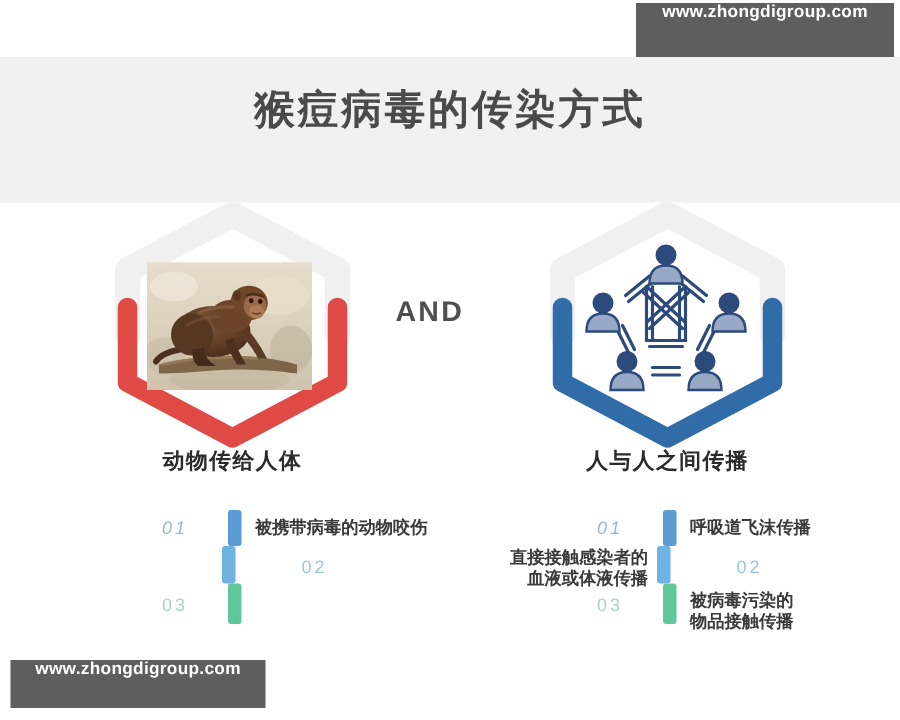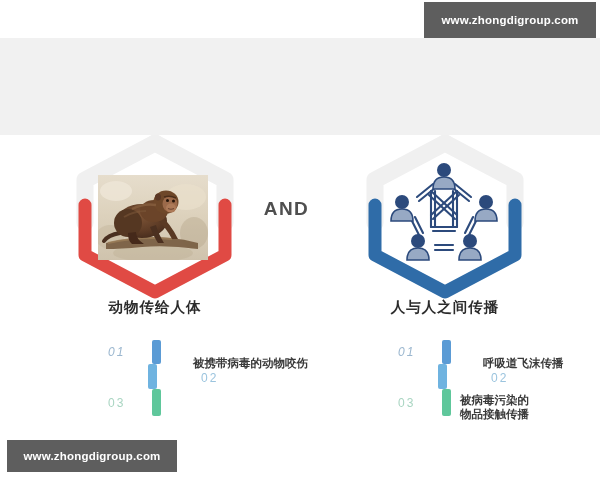--- a/index.html
+++ b/index.html
@@ -26,21 +26,21 @@
   }
 
   
   .watermark{
     position:absolute;
     background:#5e5e5e;
     color:#ffffff;
     font-size:11.5px;
     font-weight:bold;
     letter-spacing:0.2px;
-    display:flex;align-items:center;justify-content:center;
+    display:flex;align-items:flex-start;justify-content:center;
   }
   .watermark-top{left:424px;top:2px;width:172px;height:36px;}
   .watermark-bottom{left:7px;top:440px;width:170px;height:32px;}
 
   
   .hex-panel{position:absolute;width:200px;height:185px;}
   .hex-left{left:55px;top:135px;}
   .hex-right{left:345px;top:135px;}
   .hex-svg{position:absolute;left:0;top:0;width:200px;height:185px;}
 
@@ -89,36 +89,37 @@
     position:absolute;
     font-size:11.5px;line-height:14px;
     color:#3a3a3a;font-weight:bold;
     font-family:"DejaVu Sans","Liberation Sans",sans-serif;
   }
   .step-text.right-align{text-align:right;}
 
   
   .r1 .step-bar{left:130px;top:2px;height:24px;}
   .r1 .step-num{left:86px;top:7px;font-style:italic;}
-  .r1 .step-text{left:148px;top:18px;width:125px;margin-left:23px;}
+  .r1 .step-text{left:148px;top:6px;width:125px;}
 
   .r2 .step-bar{left:126px;top:26px;height:25px;}
   .r2 .step-num{left:138px;top:33px;margin-left:41px;}
   .r2 .step-text{left:0px;top:26px;width:120px;text-align:right;}
 
   .r3 .step-bar{left:130px;top:51px;height:27px;}
   .r3 .step-num{left:86px;top:58px;}
   .r3 .step-text{left:148px;top:55px;width:125px;}
 </style>
 </head>
 <body>
 
 <div class="stage">
 
   <div class="header-band"></div>
+  <div class="page-title">猴痘病毒的传染方式</div>
 
   <div class="watermark watermark-top">
     <span>www.zhongdigroup.com</span>
   </div>
 
   <div class="hex-panel hex-left">
     <svg class="hex-svg" viewBox="0 0 200 185">
 
       <path d="M100 8 L170 45 L170 88" fill="none" stroke="#f0f0f0" stroke-width="17" stroke-linecap="round" stroke-linejoin="round"></path>
       <path d="M100 8 L30 45 L30 88" fill="none" stroke="#f0f0f0" stroke-width="17" stroke-linecap="round" stroke-linejoin="round"></path>
@@ -263,20 +264,21 @@
 
   <div class="steps steps-right">
     <div class="step-row r1">
       <div class="step-bar" style="background:#5b9bd5"></div>
       <div class="step-num" style="color:#9bb7cf">01</div>
       <div class="step-text">呼吸道飞沫传播</div>
     </div>
     <div class="step-row r2">
       <div class="step-bar" style="background:#6fb3e0"></div>
       <div class="step-num" style="color:#9bc4de">02</div>
+      <div class="step-text right-align">直接接触感染者的<br>血液或体液传播</div>
     </div>
     <div class="step-row r3">
       <div class="step-bar" style="background:#5fc79b"></div>
       <div class="step-num" style="color:#a9d5c2">03</div>
       <div class="step-text">被病毒污染的<br>物品接触传播</div>
     </div>
   </div>
 
   <div class="watermark watermark-bottom">
     <span>www.zhongdigroup.com</span>

